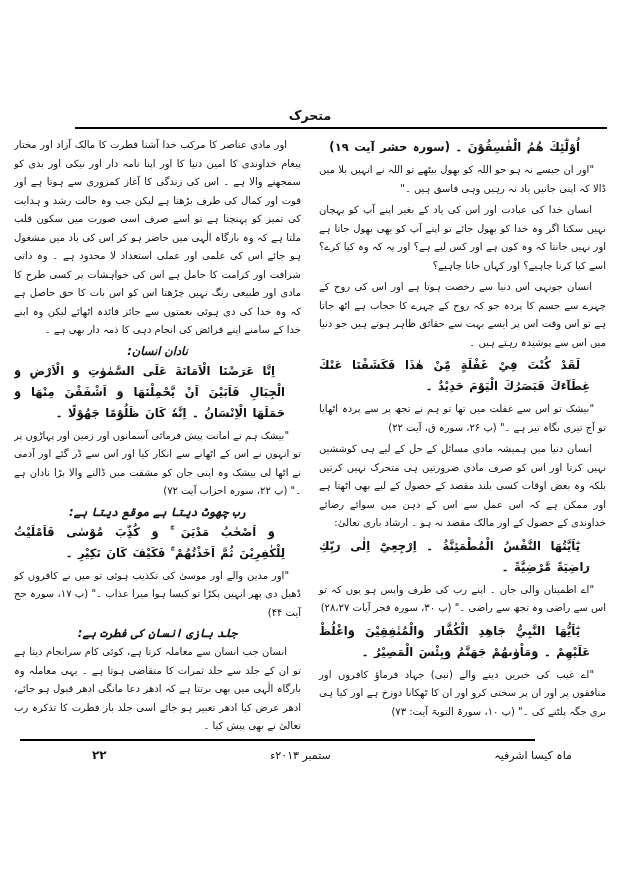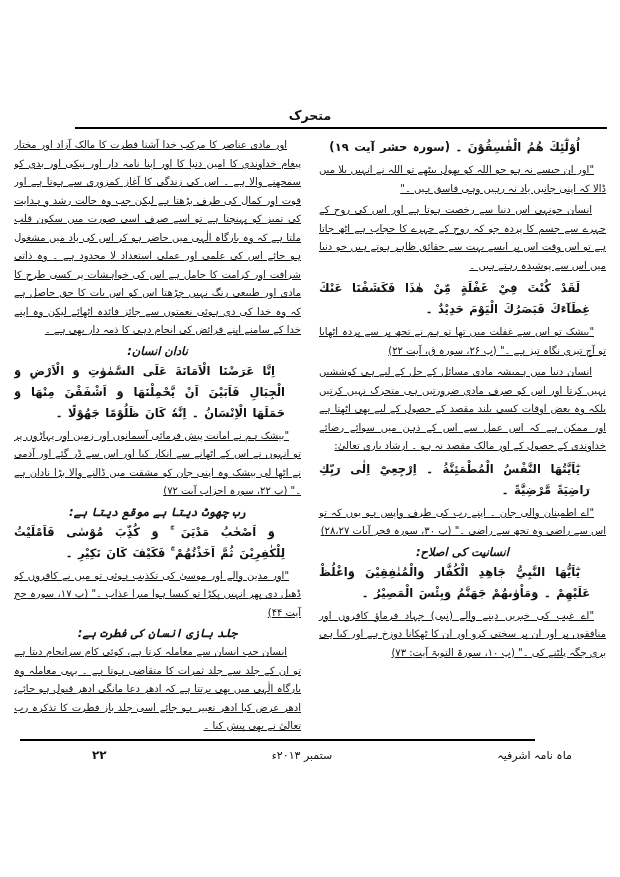--- a/index.html
+++ b/index.html
@@ -12,21 +12,21 @@
   .header{position:absolute;top:108px;left:0;right:0;height:24px;}
   .section-title{display:block;text-align:center;font-weight:bold;font-size:12.5px;letter-spacing:.5px;}
   .header-rule{position:absolute;top:19px;left:75px;right:13px;height:2px;background:#000;}
   
   .columns{
     position:absolute;top:136px;right:14px;left:14px;bottom:140px;
     display:flex;direction:rtl;gap:18px;overflow:hidden;
   }
   .col{flex:1 1 0;min-width:0;}
   .para, .trans{
-    margin:0 0 3px 0;font-size:10px;line-height:18.5px;text-align:justify;text-decoration:underline;
+    margin:0 0 3px 0;font-size:10px;line-height:18.5px;text-align:justify;
   }
   .para{text-indent:14px;}
   .trans{text-indent:12px;}
   .arabic{
     margin:1px 16px 3px 0;font-weight:bold;font-size:11.5px;line-height:21px;
     text-align:justify;text-indent:10px;word-spacing:1.5px;
   }
   .heading{
     margin:4px 0 3px 0;font-weight:bold;font-size:11.5px;text-align:center;font-style:italic;
   }
@@ -47,27 +47,27 @@
   <div class="header">
     <span class="section-title">متحرک</span>
     <div class="header-rule"></div>
   </div>
 
   <div class="columns">
 
     <div class="col col-right">
       <p class="arabic">اُوْلٰٓئِكَ هُمُ الْفٰسِقُوْنَ ۔ (سورہ حشر آیت ۱۹)</p>
       <p class="trans">"اور ان جیسے نہ ہو جو اللہ کو بھول بیٹھے تو اللہ نے انہیں بلا میں ڈالا کہ اپنی جانیں یاد نہ رہیں وہی فاسق ہیں ۔"</p>
+      <p class="para">انسان خدا کی عبادت اور اس کی یاد کے بغیر اپنے آپ کو پہچان نہیں سکتا اگر وہ خدا کو بھول جائے تو اپنے آپ کو بھی بھول جاتا ہے اور نہیں جانتا کہ وہ کون ہے اور کس لیے ہے؟ اور یہ کہ وہ کیا کرے؟ اسے کیا کرنا چاہیے؟ اور کہاں جانا چاہیے؟</p>
       <p class="para">انسان جونہی اس دنیا سے رخصت ہوتا ہے اور اس کی روح کے چہرے سے جسم کا پردہ جو کہ روح کے چہرے کا حجاب ہے اٹھ جاتا ہے تو اس وقت اس پر ایسے بہت سے حقائق ظاہر ہوتے ہیں جو دنیا میں اس سے پوشیدہ رہتے ہیں ۔</p>
       <p class="arabic">لَقَدْ كُنْتَ فِيْ غَفْلَةٍ مِّنْ هٰذَا فَكَشَفْنَا عَنْكَ غِطَآءَكَ فَبَصَرُكَ الْيَوْمَ حَدِيْدٌ ۔</p>
       <p class="trans">"بیشک تو اس سے غفلت میں تھا تو ہم نے تجھ پر سے پردہ اٹھایا تو آج تیری نگاہ تیز ہے ۔" (پ ۲۶، سورہ ق، آیت ۲۲)</p>
       <p class="para">انسان دنیا میں ہمیشہ مادی مسائل کے حل کے لیے ہی کوششیں نہیں کرتا اور اس کو صرف مادی ضرورتیں ہی متحرک نہیں کرتیں بلکہ وہ بعض اوقات کسی بلند مقصد کے حصول کے لیے بھی اٹھتا ہے اور ممکن ہے کہ اس عمل سے اس کے ذہن میں سوائے رضائے خداوندی کے حصول کے اور مالک مقصد نہ ہو ۔ ارشاد باری تعالیٰ:</p>
       <p class="arabic">يٰٓاَيَّتُهَا النَّفْسُ الْمُطْمَئِنَّةُ ۔ اِرْجِعِيْٓ اِلٰى رَبِّكِ رَاضِيَةً مَّرْضِيَّةً ۔</p>
       <p class="trans">"اے اطمینان والی جان ۔ اپنے رب کی طرف واپس ہو یوں کہ تو اس سے راضی وہ تجھ سے راضی ۔" (پ ۳۰، سورہ فجر آیات ۲۸،۲۷)</p>
-      <p class="heading">انسانیت کی اصلاح:</p>
       <p class="arabic">يٰٓاَيُّهَا النَّبِيُّ جَاهِدِ الْكُفَّارَ وَالْمُنٰفِقِيْنَ وَاغْلُظْ عَلَيْهِمْ ۔ وَمَاْوٰىهُمْ جَهَنَّمُ وَبِئْسَ الْمَصِيْرُ ۔</p>
       <p class="trans">"اے غیب کی خبریں دینے والے (نبی) جہاد فرماؤ کافروں اور منافقوں پر اور ان پر سختی کرو اور ان کا ٹھکانا دوزخ ہے اور کیا ہی بری جگہ پلٹنے کی ۔" (پ ۱۰، سورۃ التوبۃ آیت: ۷۳)</p>
 
     </div>
 
     <div class="col col-left">
       <p class="para">اور مادی عناصر کا مرکب خدا آشنا فطرت کا مالک آزاد اور مختار پیغام خداوندی کا امین دنیا کا اور اپنا نامہ دار اور نیکی اور بدی کو سمجھنے والا ہے ۔ اس کی زندگی کا آغاز کمزوری سے ہوتا ہے اور قوت اور کمال کی طرف بڑھتا ہے لیکن جب وہ حالت رشد و ہدایت کی تمیز کو پہنچتا ہے تو اسے صرف اسی صورت میں سکون قلب ملتا ہے کہ وہ بارگاہ الٰہی میں حاضر ہو کر اس کی یاد میں مشغول ہو جائے اس کی علمی اور عملی استعداد لا محدود ہے ۔ وہ ذاتی شرافت اور کرامت کا حامل ہے اس کی خواہشات پر کسی طرح کا مادی اور طبیعی رنگ نہیں چڑھتا اس کو اس بات کا حق حاصل ہے کہ وہ خدا کی دی ہوئی نعمتوں سے جائز فائدہ اٹھائے لیکن وہ اپنے خدا کے سامنے اپنے فرائض کی انجام دہی کا ذمہ دار بھی ہے ۔</p>
       <p class="heading">نادان انسان:</p>
       <p class="arabic">اِنَّا عَرَضْنَا الْاَمَانَةَ عَلَى السَّمٰوٰتِ وَ الْاَرْضِ وَ الْجِبَالِ فَاَبَيْنَ اَنْ يَّحْمِلْنَهَا وَ اَشْفَقْنَ مِنْهَا وَ حَمَلَهَا الْاِنْسَانُ ۔ اِنَّهٗ كَانَ ظَلُوْمًا جَهُوْلًا ۔</p>
       <p class="trans">"بیشک ہم نے امانت پیش فرمائی آسمانوں اور زمین اور پہاڑوں پر تو انہوں نے اس کے اٹھانے سے انکار کیا اور اس سے ڈر گئے اور آدمی نے اٹھا لی بیشک وہ اپنی جان کو مشقت میں ڈالنے والا بڑا نادان ہے ۔" (پ ۲۲، سورہ احزاب آیت ۷۲)</p>
@@ -77,19 +77,19 @@
       <p class="heading">جلد بازی انسان کی فطرت ہے:</p>
       <p class="para">انسان جب انسان سے معاملہ کرتا ہے، کوئی کام سرانجام دیتا ہے تو ان کے جلد سے جلد ثمرات کا متقاضی ہوتا ہے ۔ یہی معاملہ وہ بارگاہ الٰہی میں بھی برتتا ہے کہ ادھر دعا مانگی ادھر قبول ہو جائے، ادھر عرض کیا ادھر تعبیر ہو جائے اسی جلد باز فطرت کا تذکرہ رب تعالیٰ نے بھی پیش کیا ۔</p>
 
     </div>
 
   </div>
 
   <div class="footer">
     <div class="footer-rule"></div>
     <div class="footer-row">
-      <span class="f-magazine">ماہ نامہ اشرفیہ</span>
+      <span class="f-magazine">ماہ کیسا اشرفیہ</span>
       <span class="f-date">ستمبر ۲۰۱۳ء</span>
       <span class="f-page">۲۲</span>
     </div>
   </div>
 
 </div>
 
 </body></html>

